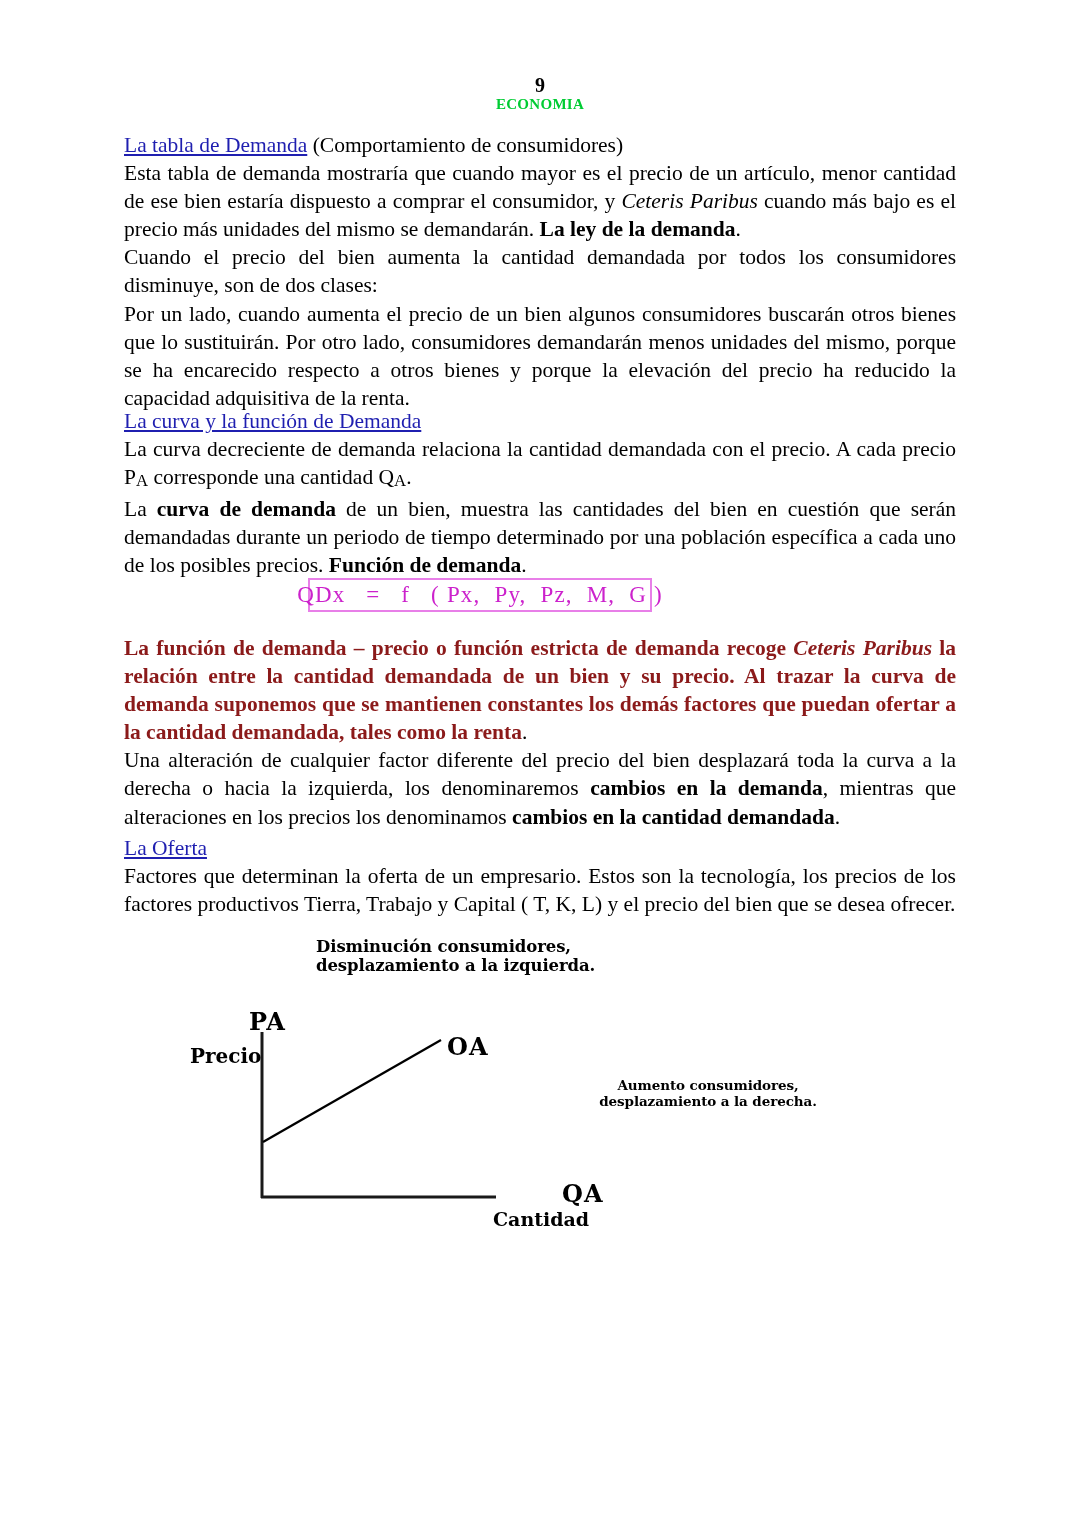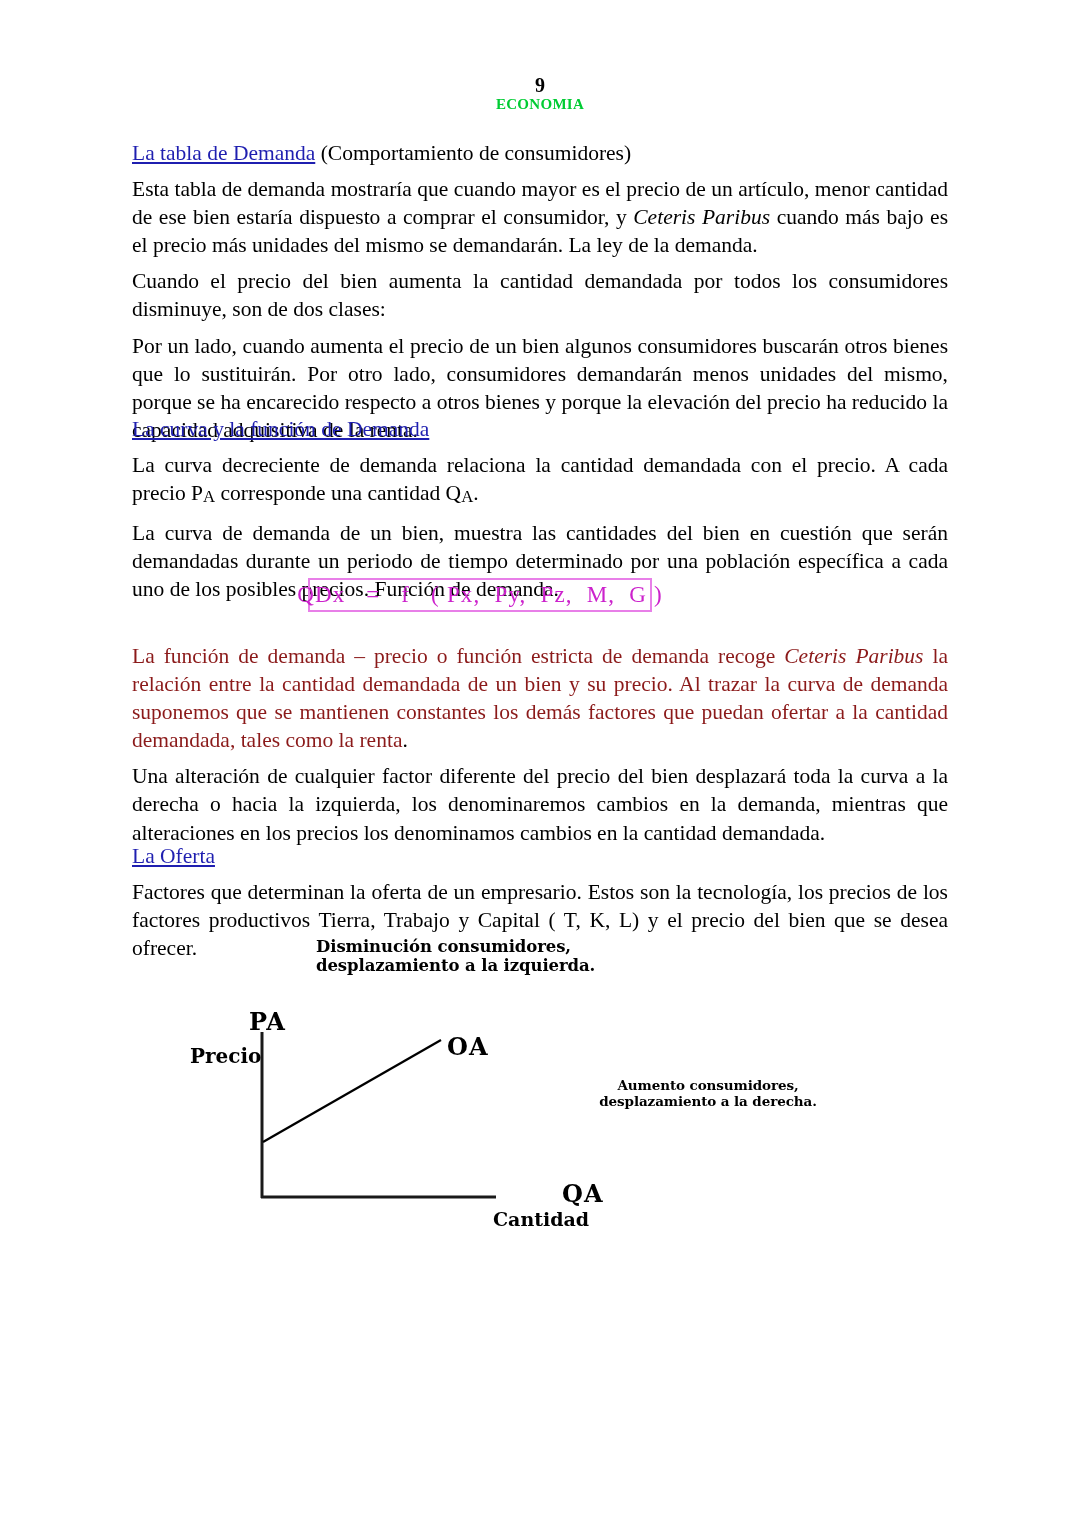--- a/index.html
+++ b/index.html
@@ -46,36 +46,36 @@
   }
 
   
   .col {
     position: absolute;
     left: 124px;
     width: 832px;
   }
 
   p.txt {
-    margin: 8px;
+    margin: 0;
     font-size: 21.5px;
     line-height: 28.1px;
     text-align: justify;
     text-justify: inter-word;
   }
   p.txt.nojust { text-align: left; }
 
   .h-link {
     color: #1f1fb0;
     text-decoration: underline;
     font-size: 21.5px;
     line-height: 28.1px;
   }
 
-  b, .b { font-weight: normal; }
+  b, .b { font-weight: bold; }
   i, .i { font-style: italic; }
 
   .sub {
     font-size: 0.78em;
     vertical-align: -0.12em;
   }
 
   
   .formula-box {
     position: absolute;

